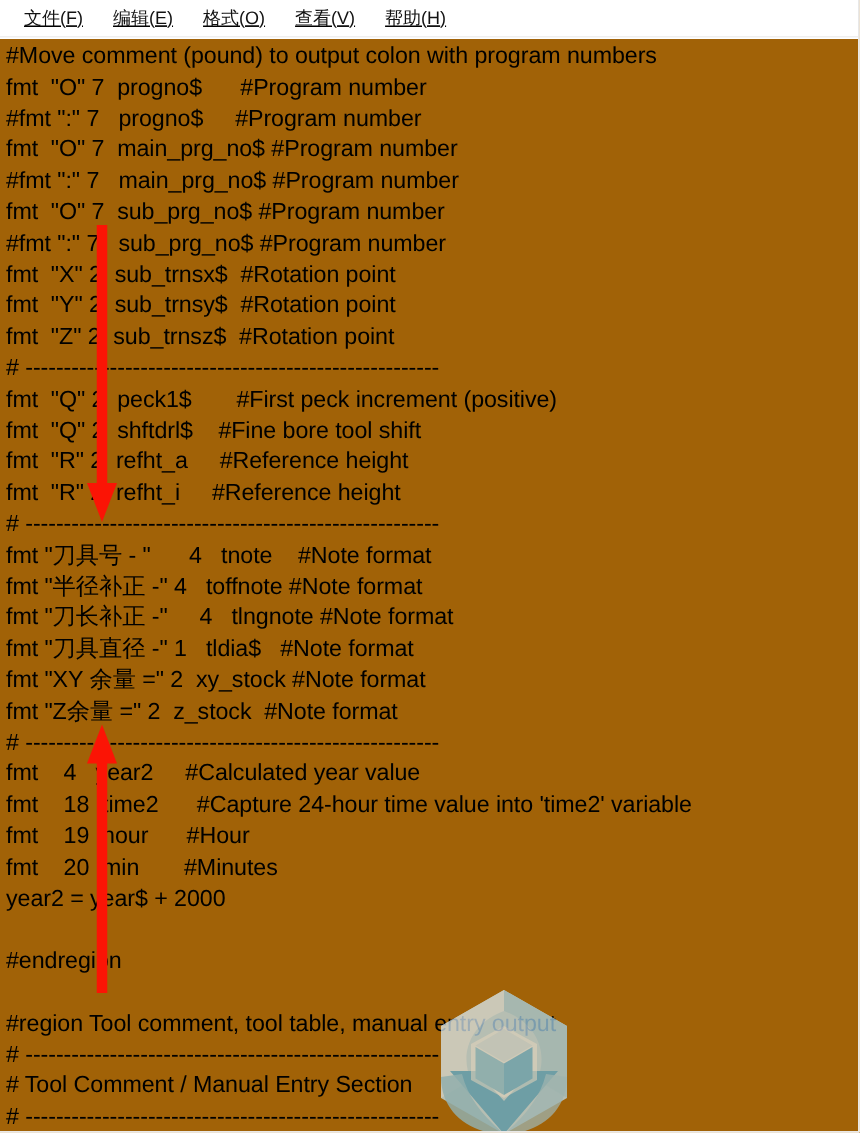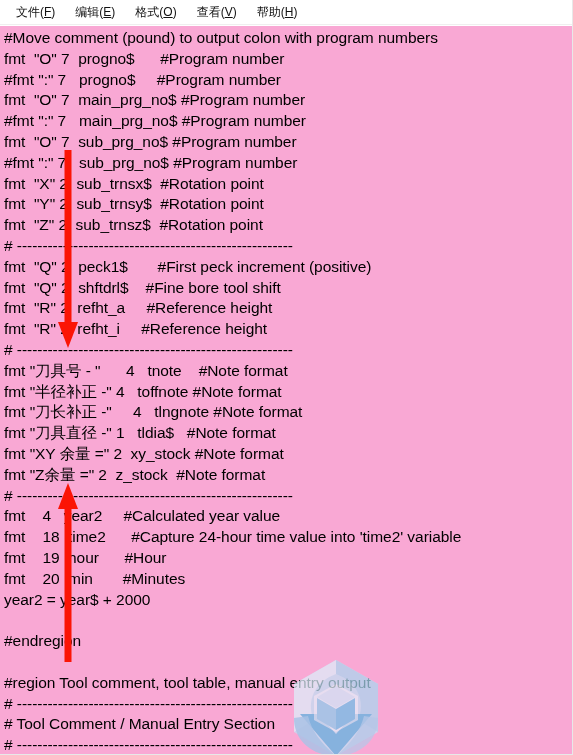--- a/index.html
+++ b/index.html
@@ -10,20 +10,21 @@
   #app {
     position: relative;
     width: 573px;
     height: 755px;
     background: #ffffff;
     overflow: hidden;
     font-family: "Liberation Sans", "DejaVu Sans", sans-serif;
     box-sizing: border-box;
     border-right: 1px solid #e8e8e8;
     border-bottom: 1px solid #e8e8e8;
+    text-decoration: underline;
   }
 
   
   .menubar {
     position: relative;
     height: 25px;
     background: #ffffff;
     border-bottom: 1px solid #efefef;
     display: flex;
     align-items: center;
@@ -43,21 +44,21 @@
   .menu-item .mn { }
   .menu-item .acc { text-decoration: underline; }
 
   
   .editor {
     position: absolute;
     top: 26px;
     left: 0;
     right: 0;
     bottom: 0;
-    background: #f9a8d4;
+    background: #a16207;
     overflow: hidden;
     z-index: 1;
   }
   .code {
     position: absolute;
     top: 2px;
     left: 4px;
     right: 0;
     font-size: 15.5px;
     line-height: 20.8px;

